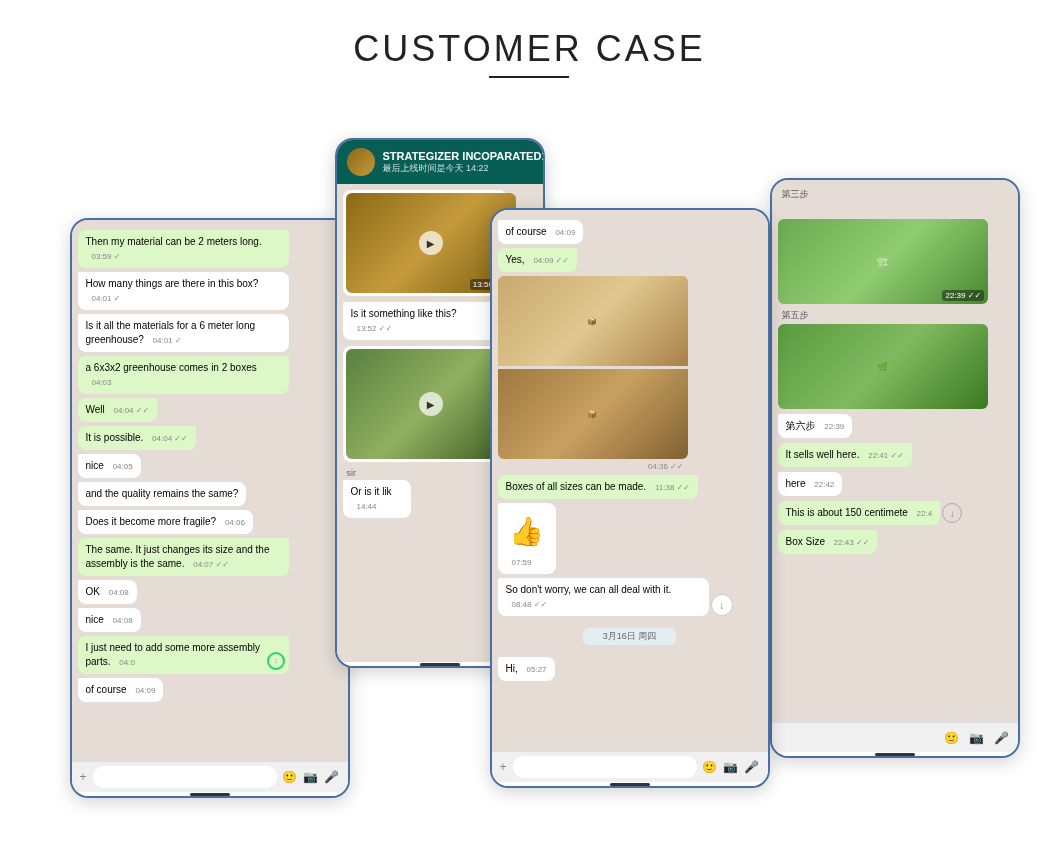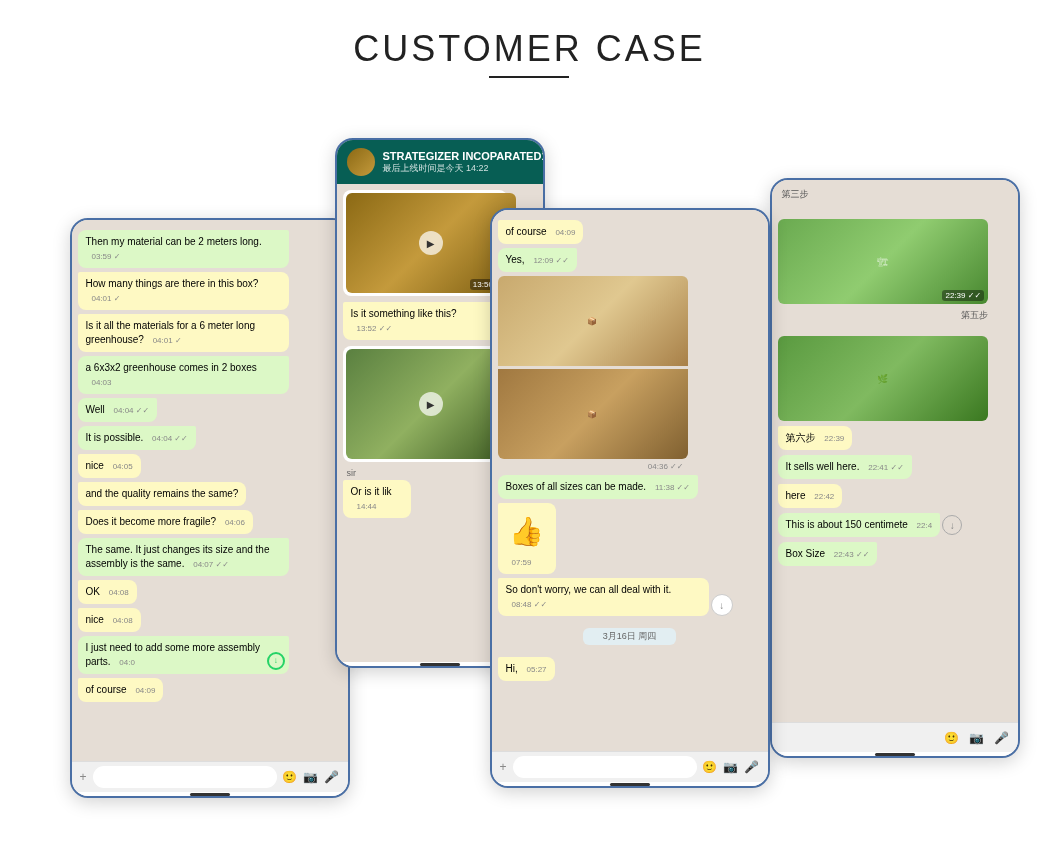--- a/index.html
+++ b/index.html
@@ -85,21 +85,21 @@
     .msg-bubble {
       max-width: 80%;
       padding: 5px 8px;
       border-radius: 8px;
       font-size: 10px;
       line-height: 1.4;
       position: relative;
       word-break: break-word;
     }
     .msg-received {
-      background: #fef9c3;
+      background: #ffffff;
       align-self: flex-start;
       border-top-left-radius: 2px;
     }
     .msg-sent {
       background: #dcf8c6;
       align-self: flex-end;
       border-top-right-radius: 2px;
     }
     .msg-time {
       font-size: 8px;
@@ -433,21 +433,21 @@
     <div class="chat-body" style="flex:1; padding-top:10px;">
       <div class="msg-row msg-received-row">
         <div class="msg-bubble msg-received">
           <span>of course</span>
           <span class="msg-time">04:09</span>
         </div>
       </div>
       <div class="msg-row msg-sent-row">
         <div class="msg-bubble msg-sent">
           <span>Yes,</span>
-          <span class="msg-time">12:09 ✓✓</span>
+          <span class="msg-time">04:09 ✓✓</span>
         </div>
       </div>
 
       <div class="msg-row msg-sent-row">
         <div style="display:flex;flex-direction:column;gap:3px;align-self:flex-end;">
           <div class="chat-image-placeholder img-boxes" style="height:90px;width:190px;border-radius:6px 6px 0 0;">
             <span style="color:#555;font-size:8px;">📦</span>
           </div>
           <div class="chat-image-placeholder img-boxes" style="height:90px;width:190px;border-radius:0 0 6px 6px;background:linear-gradient(135deg,#a07840,#c8a060,#806030);">
             <span style="color:#555;font-size:8px;">📦</span>
@@ -499,21 +499,21 @@
     <div class="chat-body" style="flex:1; padding-top:8px; gap:5px;">
 
       <div style="align-self:flex-start;width:90%;display:flex;flex-direction:column;gap:18px;">
         <div style="font-size:9px;color:#555;margin-left:4px;">第三步</div>
         <div class="chat-image-placeholder img-hoops" style="height:85px;width:100%;border-radius:6px;">
           <span style="color:rgba(255,255,255,0.7);font-size:9px;">🏗</span>
           <div class="video-time">22:39 ✓✓</div>
         </div>
       </div>
 
-      <div style="align-self:flex-start;width:90%;display:flex;flex-direction:column;gap:14px;text-align:right;">
+      <div style="align-self:flex-start;width:90%;display:flex;flex-direction:column;gap:2px;">
         <div style="font-size:9px;color:#555;margin-left:4px;">第五步</div>
         <div class="chat-image-placeholder img-hoops2" style="height:85px;width:100%;border-radius:6px;">
           <span style="color:rgba(255,255,255,0.7);font-size:9px;">🌿</span>
         </div>
       </div>
 
       <div class="msg-row msg-received-row">
         <div class="msg-bubble msg-received">
           <span>第六步</span>
           <span class="msg-time">22:39</span>

